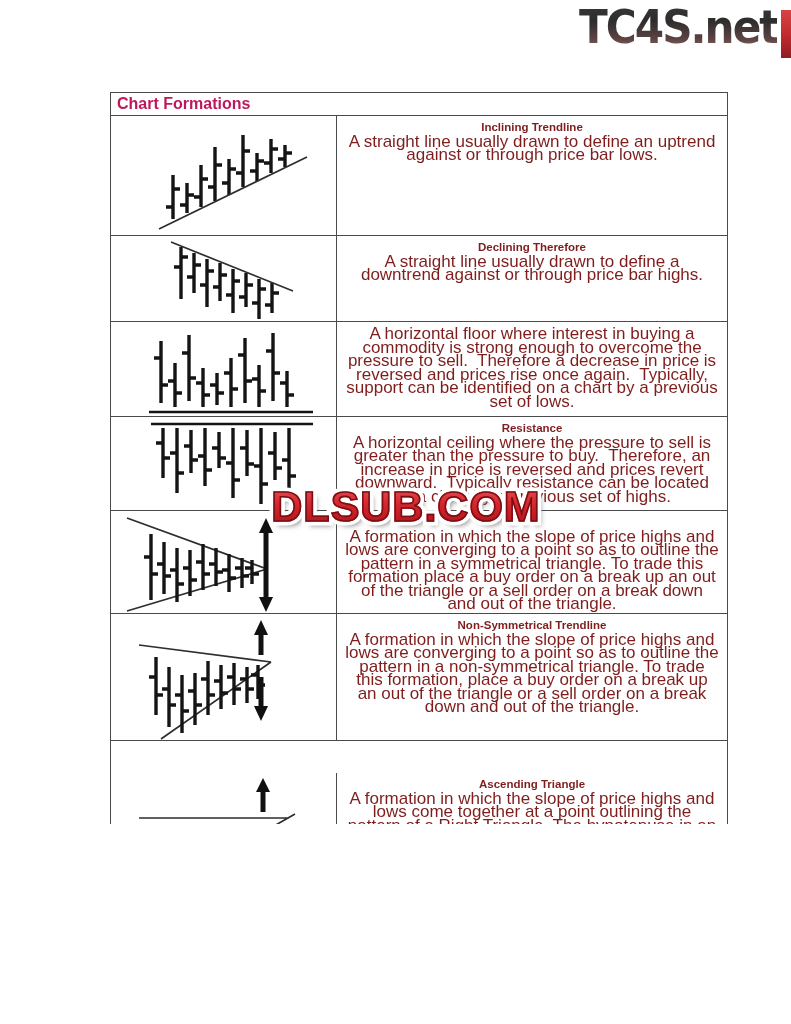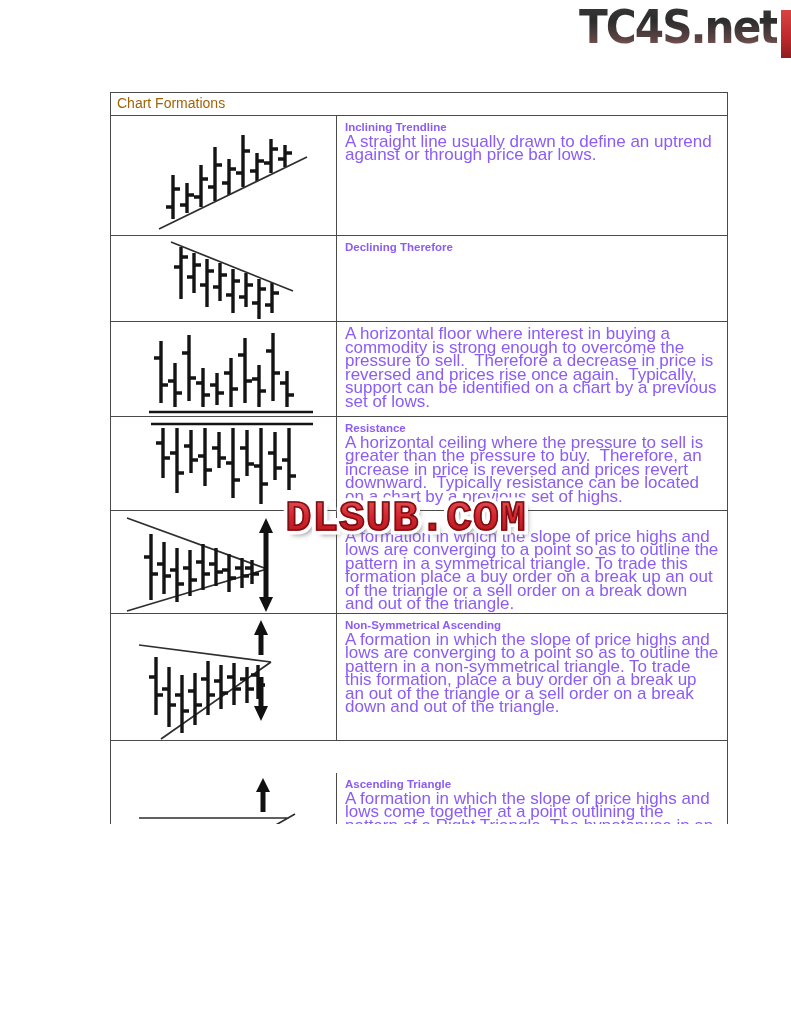--- a/index.html
+++ b/index.html
@@ -15,40 +15,40 @@
     background:linear-gradient(180deg,#3a3a3a 0%,#2d2d2d 38%,#5c4343 72%,#a27676 100%);
     -webkit-background-clip:text; background-clip:text; color:transparent;
   }
   .red-edge { position:absolute; left:781px; top:10px; width:10px; height:48px;
     background:linear-gradient(180deg,#d84343 0%,#c02a2e 55%,#8f1d20 100%); }
 
   
   .ftable { position:absolute; left:110px; top:92px; width:618px;
     border:1px solid #4a4a4a; background:#fff; box-sizing:border-box; }
   .thead { height:23px; border-bottom:1px solid #4a4a4a; box-sizing:border-box;
-    font-weight:normal; font-size:14px; line-height:21px; padding:0 6px; color:#a16207; }
+    font-weight:bold; font-size:16px; line-height:21px; padding:0 6px; color:#be185d; }
   .trow { display:flex; border-bottom:1px solid #4a4a4a; box-sizing:border-box; }
   .trow:last-child { border-bottom:none;margin-top:32px; }
   .cell-img { width:226px; min-width:226px; border-right:1px solid #4a4a4a;
     box-sizing:border-box; display:flex; align-items:center; justify-content:center; }
   .cell-img svg { display:block; }
-  .cell-text { flex:1; padding:5px 8px 4px 8px; box-sizing:border-box; color:#8b5cf6; }
+  .cell-text { flex:1; padding:5px 8px 4px 8px; box-sizing:border-box; color:#7f1d1d;text-align:center; }
   .row-title { font-weight:bold; font-size:11.5px; line-height:13.5px; min-height:13.5px; }
   .row-body  { font-size:17px; line-height:13.5px; white-space:pre-wrap; }
 
   .bars { stroke:#141414; stroke-width:3.4; fill:none; }
   .tline { stroke:#2e2e2e; stroke-width:1.7; fill:none; }
   .hline { stroke:#141414; stroke-width:2.6; fill:none; }
   .arrow-shaft { stroke:#111; stroke-width:5; fill:none; }
   .arrow-head { fill:#111; stroke:none; }
 
   
   .wm { position:absolute; pointer-events:none; }
-  .wm .layer { position:absolute; left:0; top:12px; width:100%; white-space:nowrap;
-    font-family:Liberation Mono, monospace; font-weight:bold; }
+  .wm .layer { position:absolute; left:0; top:0; width:100%; white-space:nowrap;
+    font-family:Liberation Sans, sans-serif; font-weight:bold; }
 
   .dlsub { left:250px; top:482px; width:312px; height:54px; z-index:6; }
   .dlsub .layer { font-size:43px; letter-spacing:1px; text-align:center; }
   .dlsub .out { -webkit-text-stroke:9px #ffffff; color:#ffffff;
     text-shadow:4px 5px 5px rgba(110,110,110,0.75); }
   .dlsub .fil { -webkit-text-stroke:1.6px #7d0f14;
     background:linear-gradient(180deg,#ec575e 0%,#d3262e 46%,#a81016 100%);
     -webkit-background-clip:text; background-clip:text; color:transparent; }
 
   .tx { right:5px; top:974px; width:370px; height:48px; z-index:6; }
@@ -90,20 +90,21 @@
 
     <div class="trow" style="height:86px">
       <div class="cell-img">
         <svg width="225" height="84" viewBox="0 0 225 84">
           <path class="bars" d="M70 10V62M63 30H70M70 20H77 M83 16V56M76 40H83M83 28H90 M96 22V70M89 48H96M96 34H103 M109 26V64M102 50H109M109 38H116 M122 32V76M115 58H122M122 44H129 M135 36V70M128 60H135M135 48H142 M148 42V82M141 66H148M148 52H155 M161 46V76M154 68H161M161 56H168"></path>
           <path class="tline" d="M60 5L182 54"></path>
         </svg>
       </div>
       <div class="cell-text">
         <div class="row-title">Declining Therefore</div>
+        <div class="row-body">A straight line usually drawn to define a downtrend against or through price bar highs.</div>
       </div>
     </div>
 
     <div class="trow" style="height:95px">
       <div class="cell-img">
         <svg width="225" height="93" viewBox="0 0 225 93">
           <path class="bars" d="M50 18V80M43 35H50M50 62H57 M64 40V84M57 58H64M64 70H71 M78 12V78M71 30H78M78 55H85 M92 45V84M85 60H92M92 72H99 M106 50V82M99 62H106M106 70H113 M120 35V84M113 50H120M120 66H127 M134 15V80M127 32H134M134 58H141 M148 42V84M141 56H148M148 68H155 M162 10V78M155 28H162M162 50H169 M176 48V84M169 60H176M176 72H183"></path>
           <path class="hline" d="M38 89H202"></path>
         </svg>
       </div>
@@ -146,21 +147,21 @@
         <svg width="225" height="125" viewBox="0 0 225 125">
           <path class="tline" d="M28 30L160 47M50 124L160 47"></path>
           <path class="bars" d="M45 42V100M38 62H45M45 80H52 M58 52V112M51 74H58M58 90H65 M71 60V118M64 80H71M71 96H78 M84 58V110M77 76H84M84 90H91 M97 46V100M90 64H97M97 80H104 M110 50V94M103 66H110M110 78H117 M123 48V90M116 62H123M123 74H130 M136 52V88M129 64H136M136 74H143 M147 50V84M140 60H147M147 70H154"></path>
           <path class="arrow-shaft" d="M150 40V19"></path>
           <polygon class="arrow-head" points="150,5 143,20 157,20"></polygon>
           <path class="arrow-shaft" d="M150 62V92"></path>
           <polygon class="arrow-head" points="150,106 143,91 157,91"></polygon>
         </svg>
       </div>
       <div class="cell-text">
-        <div class="row-title">Non-Symmetrical Ascending</div>
+        <div class="row-title">Non-Symmetrical Trendline</div>
         <div class="row-body">A formation in which the slope of price highs and lows are converging to a point so as to outline the pattern in a non-symmetrical triangle. To trade this formation, place a buy order on a break up an out of the triangle or a sell order on a break down and out of the triangle.</div>
       </div>
     </div>
 
     <div class="trow" style="height:132px">
       <div class="cell-img">
         <svg width="225" height="130" viewBox="0 0 225 130">
           <path class="tline" d="M28 44H178M30 128L184 40"></path>
           <path class="bars" d="M42 50V104M35 68H42M42 84H49 M55 60V116M48 80H55M55 96H62 M68 66V122M61 86H68M68 102H75 M81 62V112M74 80H81M81 94H88 M94 52V102M87 68H94M94 84H101 M107 56V96M100 70H107M107 84H114 M120 50V92M113 62H120M120 76H127 M133 54V88M126 64H133M133 76H140 M146 50V82M139 60H146M146 70H153"></path>
           <path class="arrow-shaft" d="M152 38V17"></path>

